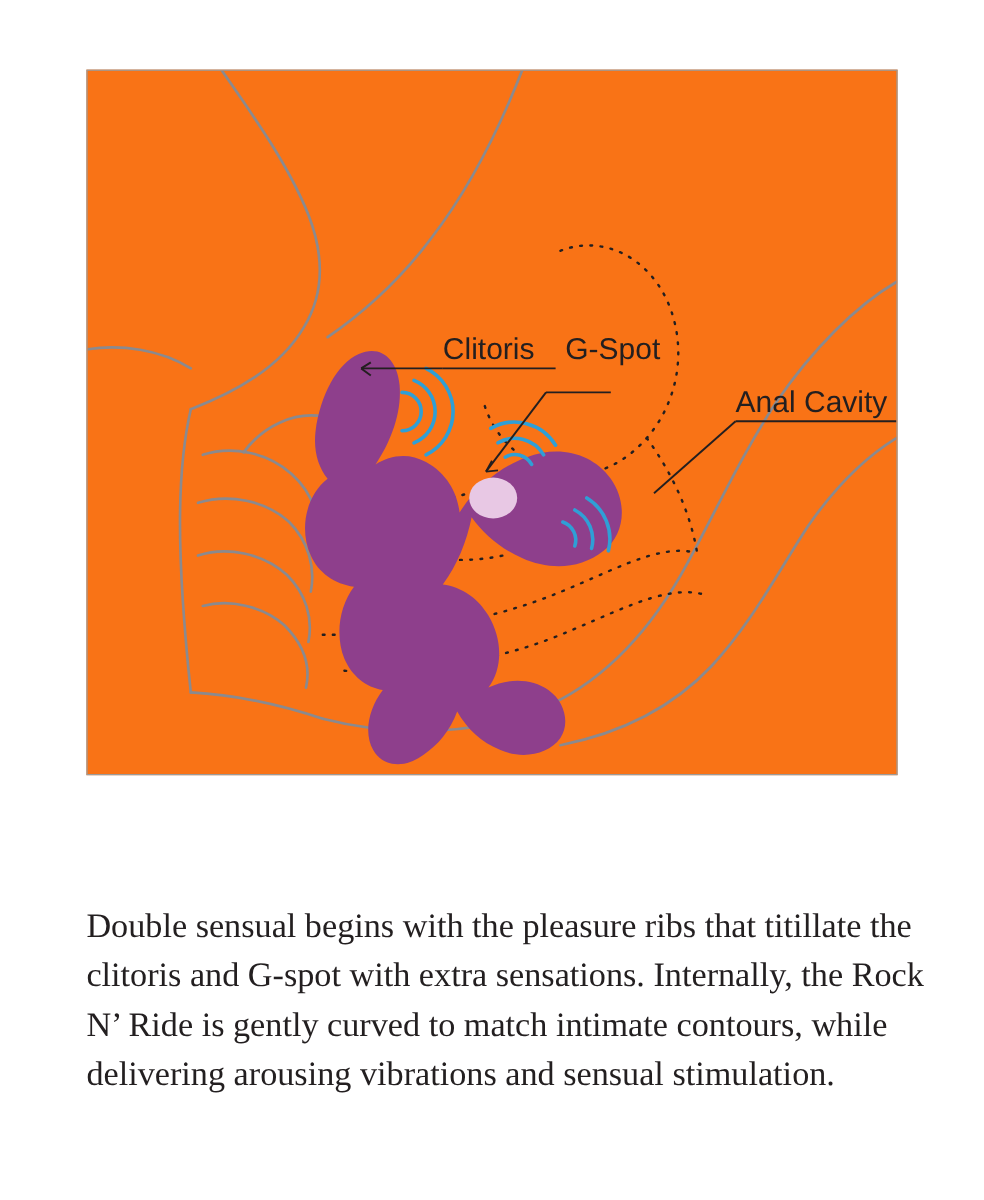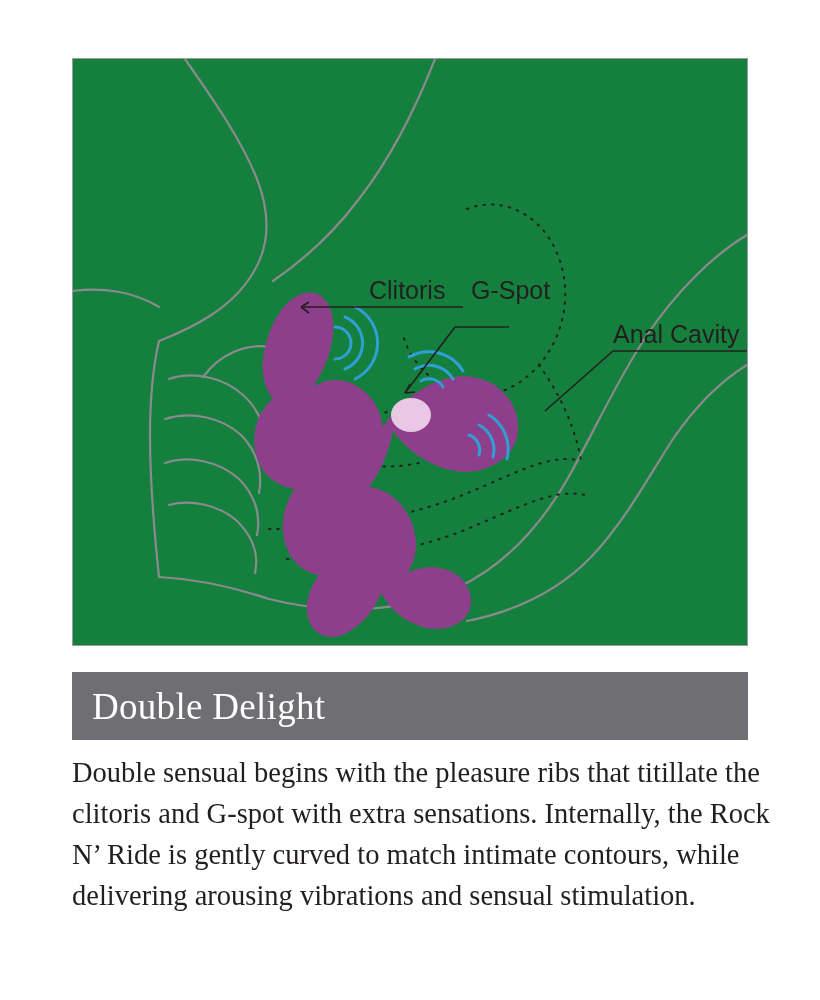--- a/index.html
+++ b/index.html
@@ -23,21 +23,21 @@
   }
 
   
   .illustration-panel {
     position: absolute;
     left: 72px;
     top: 58px;
     width: 676px;
     height: 588px;
     border: 1px solid #9b9b9b;
-    background: #15803d;
+    background: #f97316;
     box-sizing: border-box;
     overflow: hidden;
   }
   .illustration-panel svg {
     display: block;
   }
 
   
   .label-text {
     font-family: "Liberation Sans", sans-serif;
@@ -179,21 +179,18 @@
         <path d="M 472 352 L 540 292"></path>
         <path d="M 540 292 L 678 292"></path>
       </g>
 
       <text class="label-text" x="296" y="240">Clitoris</text>
       <text class="label-text" x="398" y="240">G-Spot</text>
       <text class="label-text" x="540" y="284">Anal Cavity</text>
     </svg>
   </div>
 
-  <div class="title-bar">
-    <div class="title">Double Delight</div>
-  </div>
 
   <div class="body-copy">
     <span>Double sensual begins with the pleasure ribs that titillate the clitoris and G-spot with extra sensations. Internally, the </span><b>Rock N’ Ride</b><span> is gently curved to match intimate contours, while delivering arousing vibrations and sensual stimulation.</span>
   </div>
 
 </div>
 
 </body></html>

